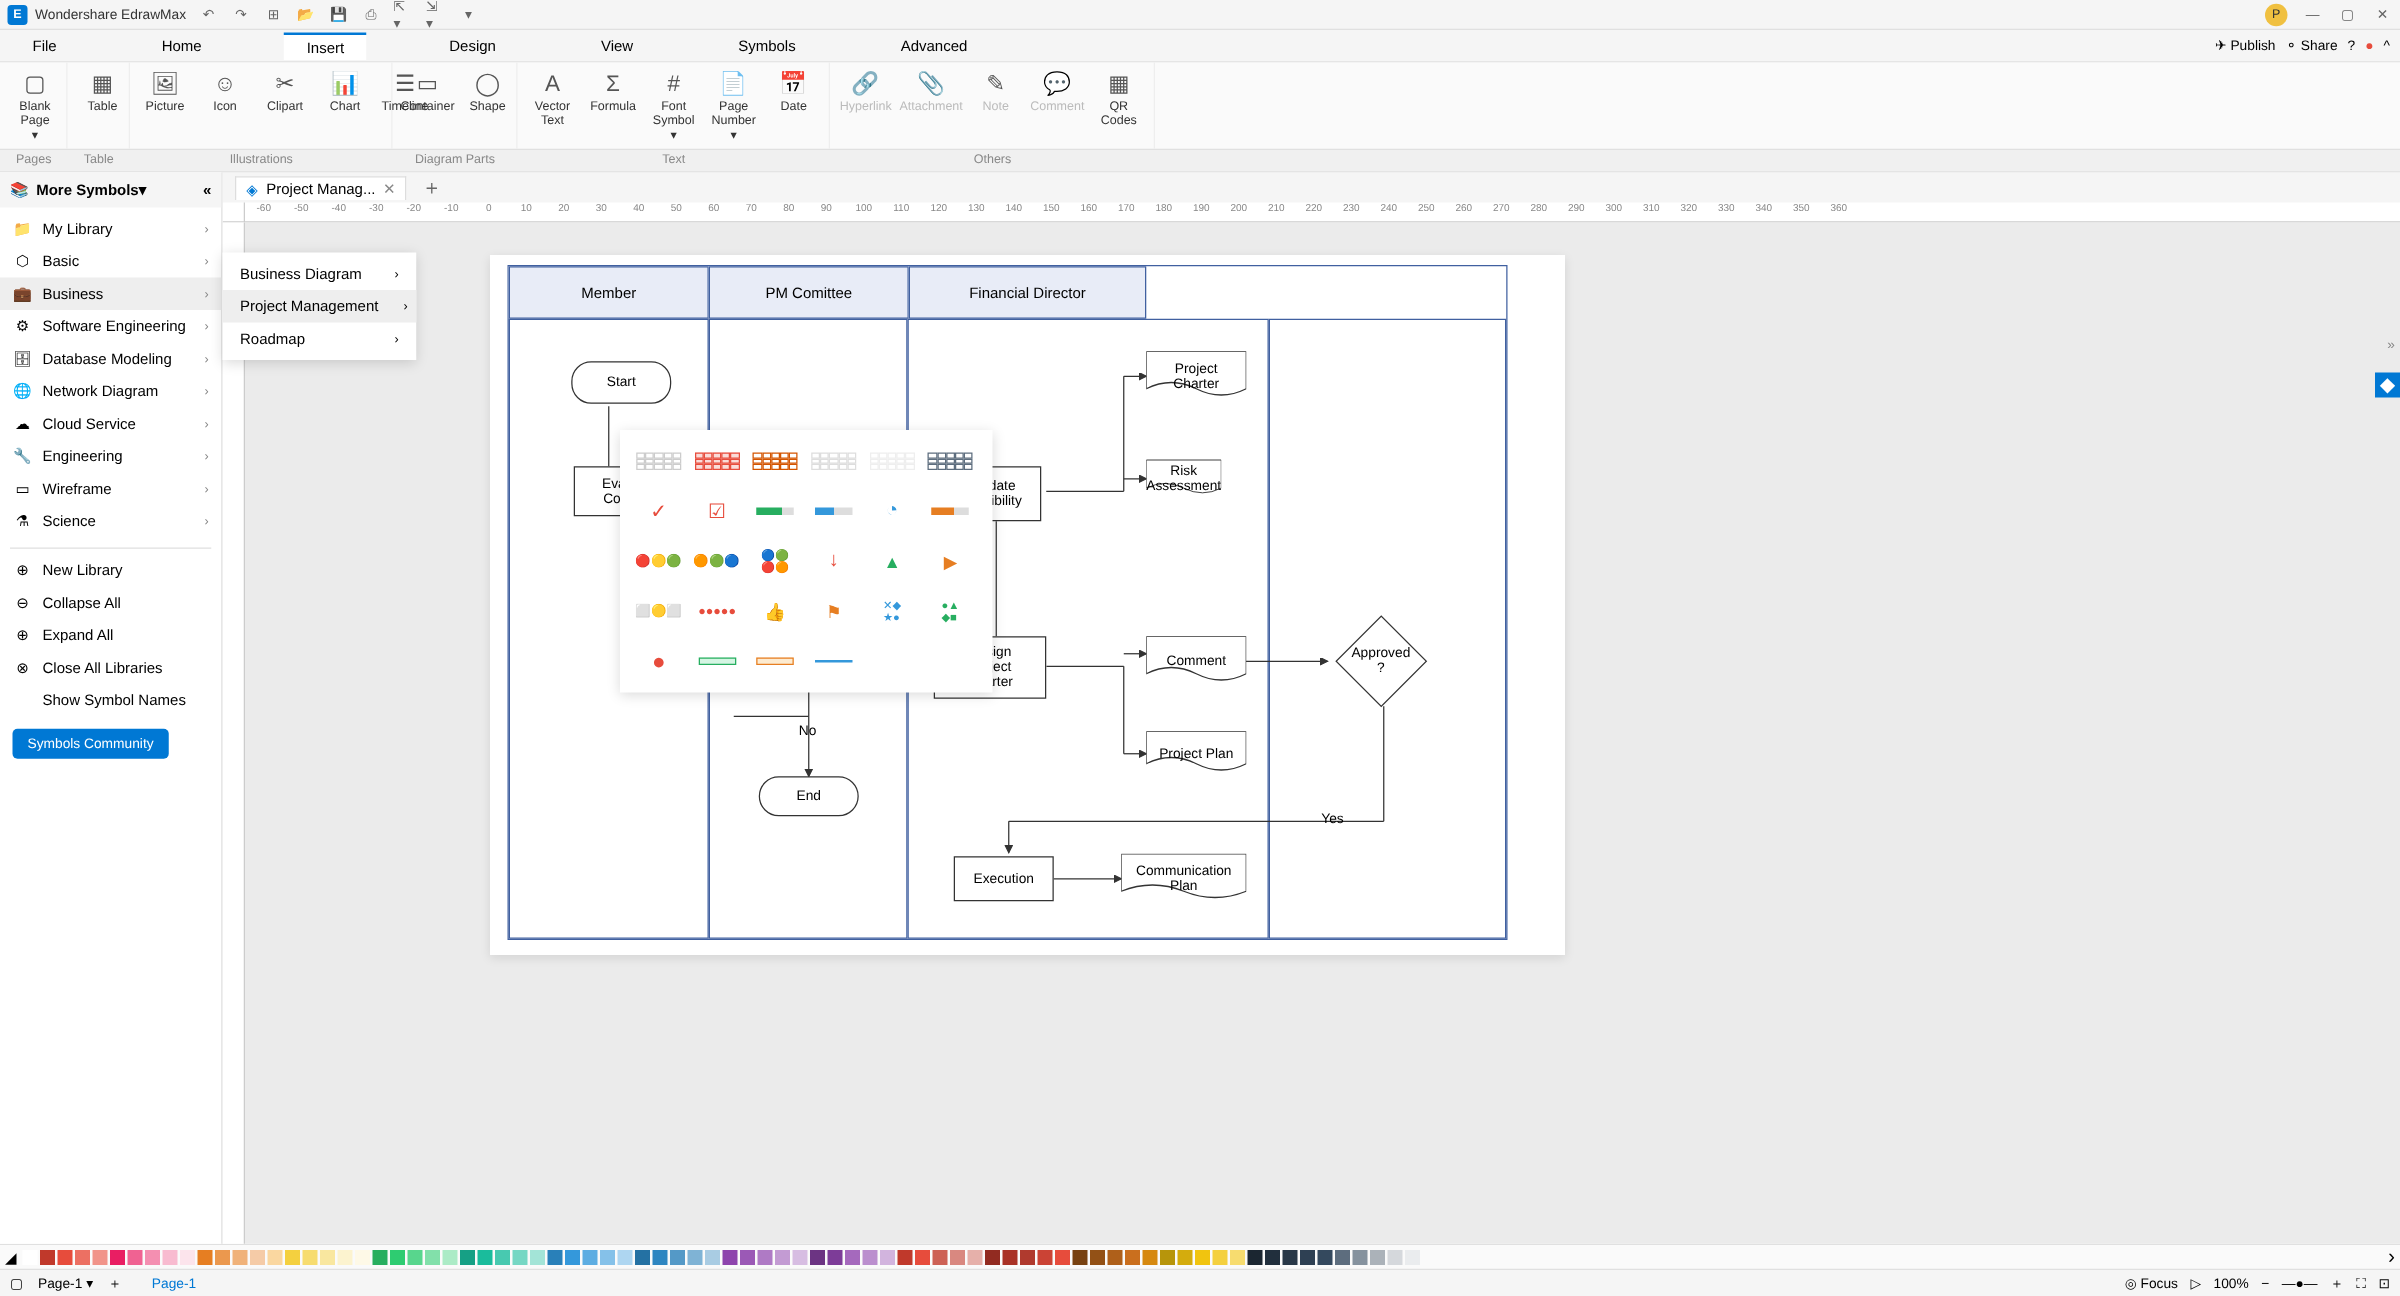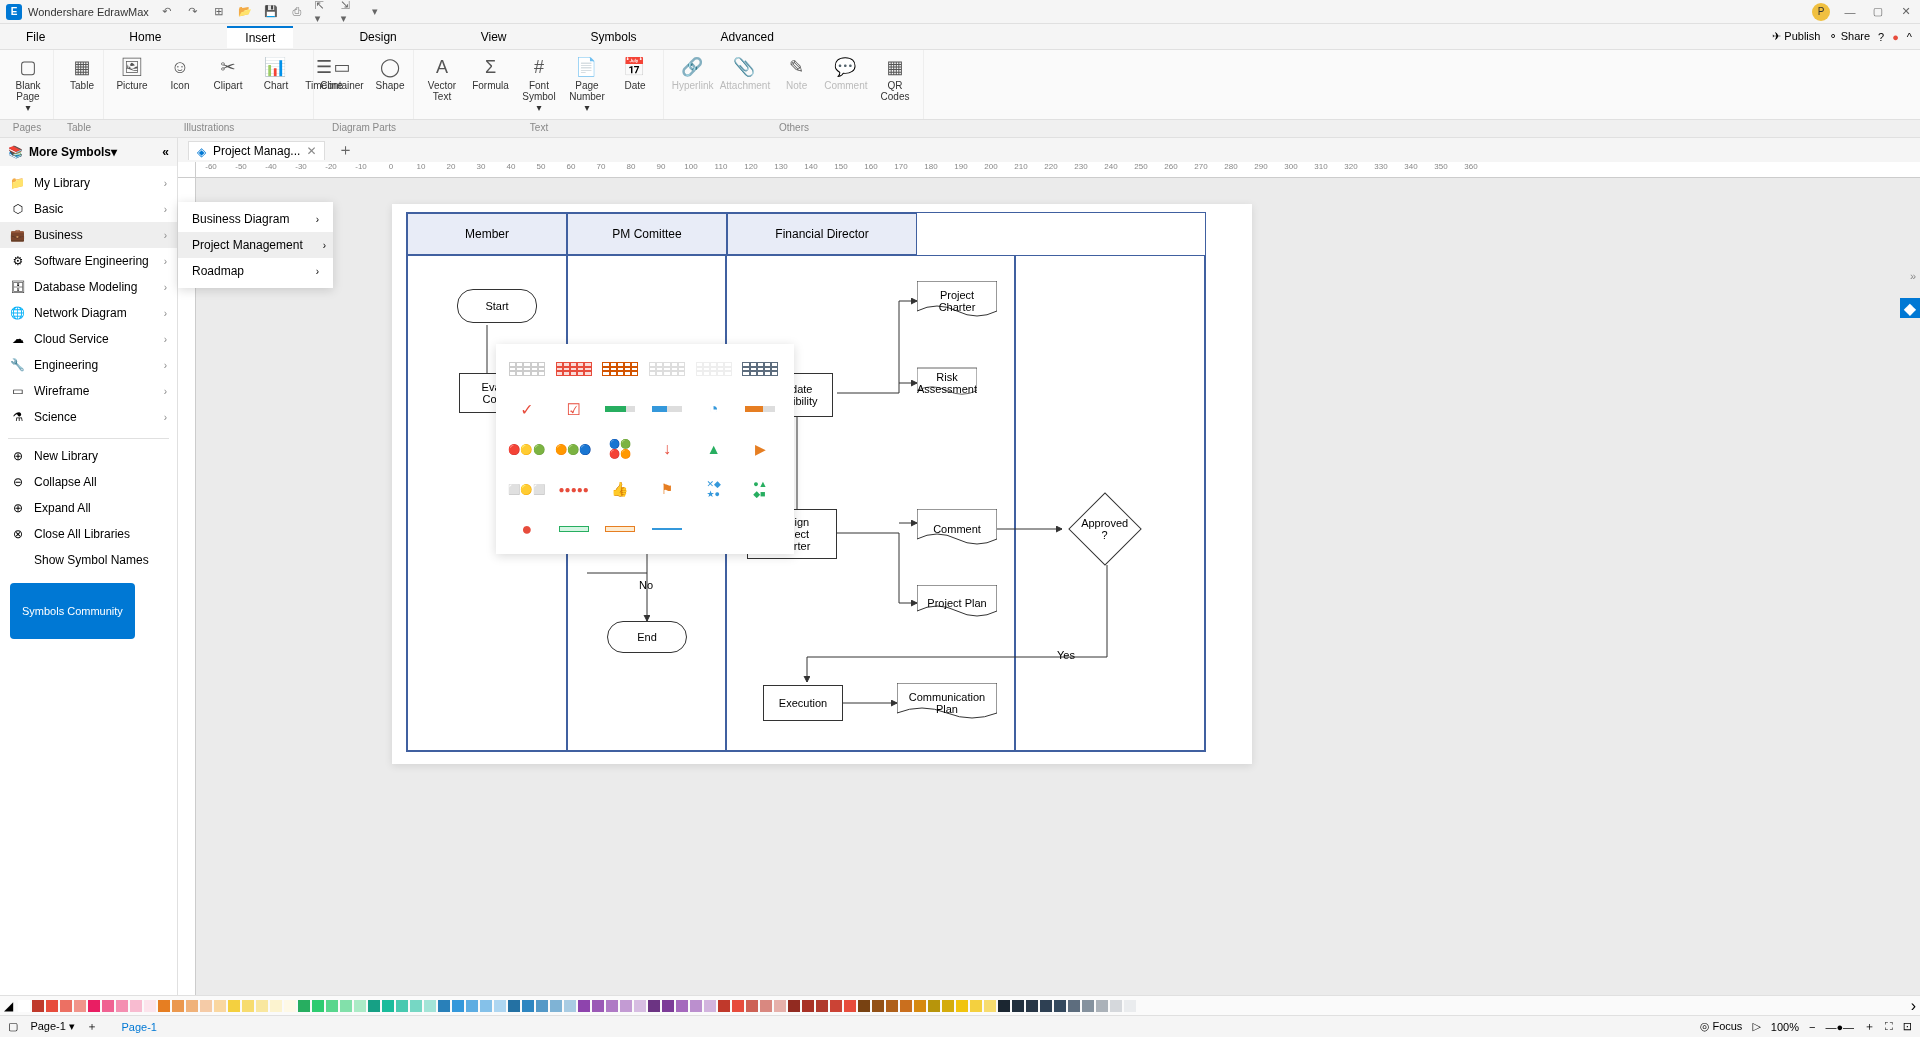--- a/index.html
+++ b/index.html
@@ -39,21 +39,21 @@
     .panel-header { height: 28px; display: flex; align-items: center; padding: 0 8px; font-size: 12px; font-weight: bold; background: #f5f5f5; }
     .panel-header-icon { margin-right: 6px; }
     .collapse-btn { margin-left: auto; cursor: pointer; }
     .panel-list { padding: 4px 0; }
     .panel-item { display: flex; align-items: center; padding: 6px 10px; font-size: 12px; cursor: pointer; }
     .panel-item.active { background: #eee; }
     .panel-item-icon { width: 16px; margin-right: 8px; text-align: center; }
     .panel-item-arrow { margin-left: auto; font-size: 10px; color: #888; }
     .panel-divider { height: 1px; background: #e0e0e0; margin: 4px 8px; }
     .panel-action { padding: 6px 10px; font-size: 12px; cursor: pointer; display: flex; align-items: center; }
-    .panel-community { margin: 10px; padding: 22px 12px; background: #0078d4; color: #fff; border-radius: 4px; font-size: 11px; text-align: center; cursor: pointer; width: fit-content; }
+    .panel-community { margin: 10px; padding: 6px 12px; background: #0078d4; color: #fff; border-radius: 4px; font-size: 11px; text-align: center; cursor: pointer; width: fit-content; }
     
     
     .flyout { position: absolute; background: #fff; box-shadow: 0 2px 10px rgba(0,0,0,0.15); z-index: 100; font-size: 12px; padding: 4px 0; }
     .flyout-item { padding: 6px 14px; display: flex; align-items: center; cursor: pointer; white-space: nowrap; }
     .flyout-item.active { background: #eee; }
     .flyout-item-arrow { margin-left: auto; padding-left: 20px; font-size: 10px; }
     .flyout1 { left: 178px; top: 64px; width: 155px; }
     .flyout2 { left: 333px; top: 84px; width: 155px; }
     .flyout3 { left: 496px; top: 206px; width: 298px; padding: 12px; display: grid; grid-template-columns: repeat(6, 1fr); gap: 14px 6px; }
     .shape-thumb { width: 38px; height: 26px; display: flex; align-items: center; justify-content: center; cursor: pointer; }

